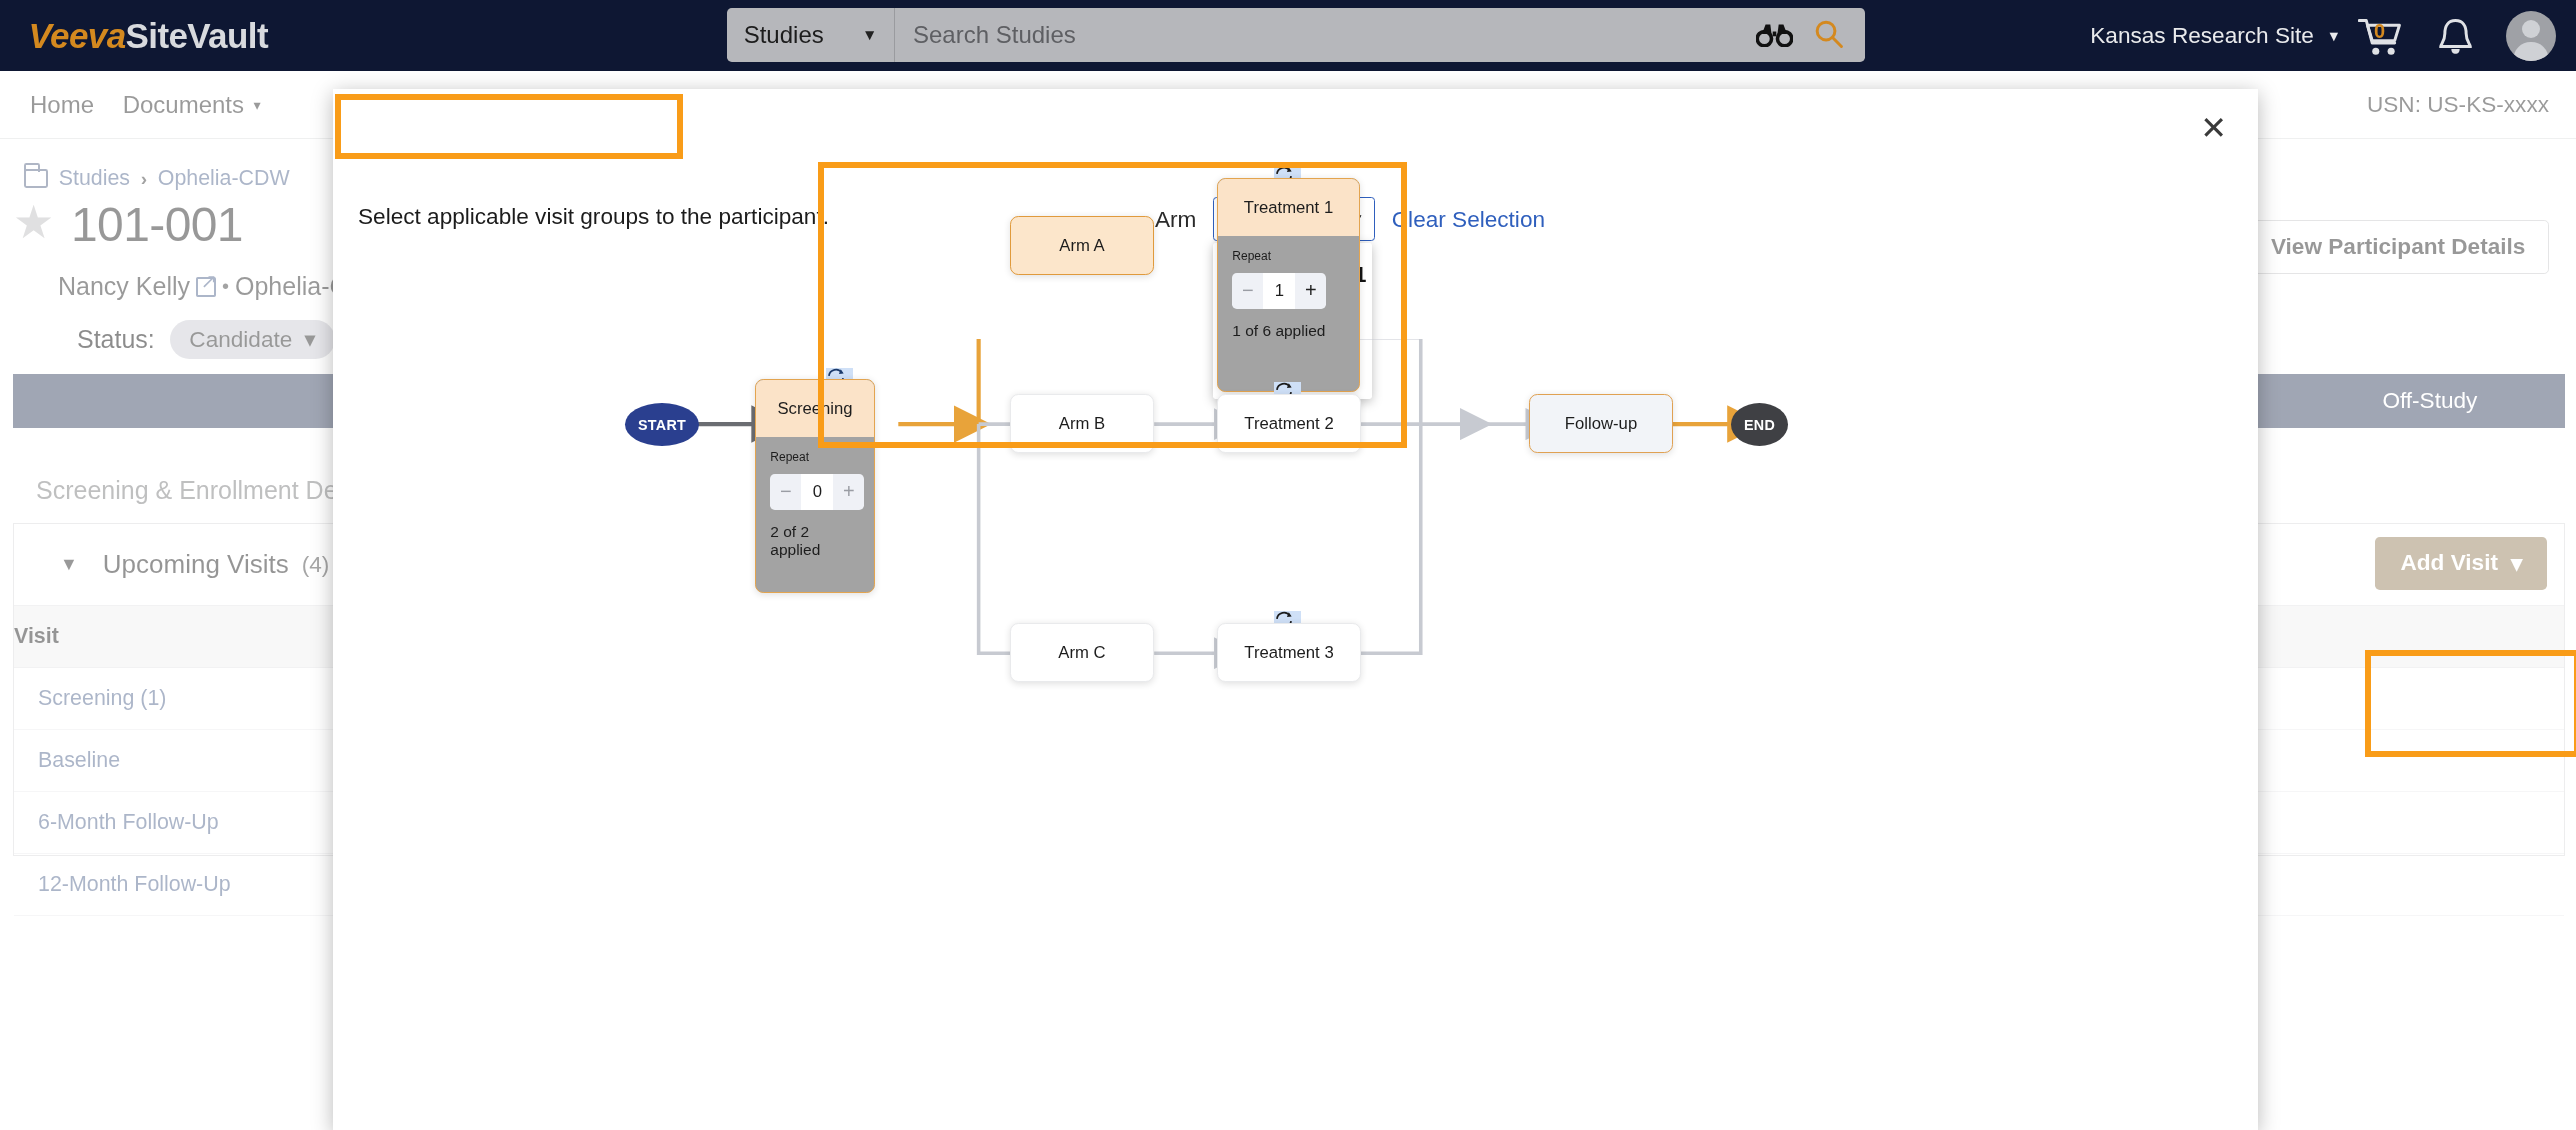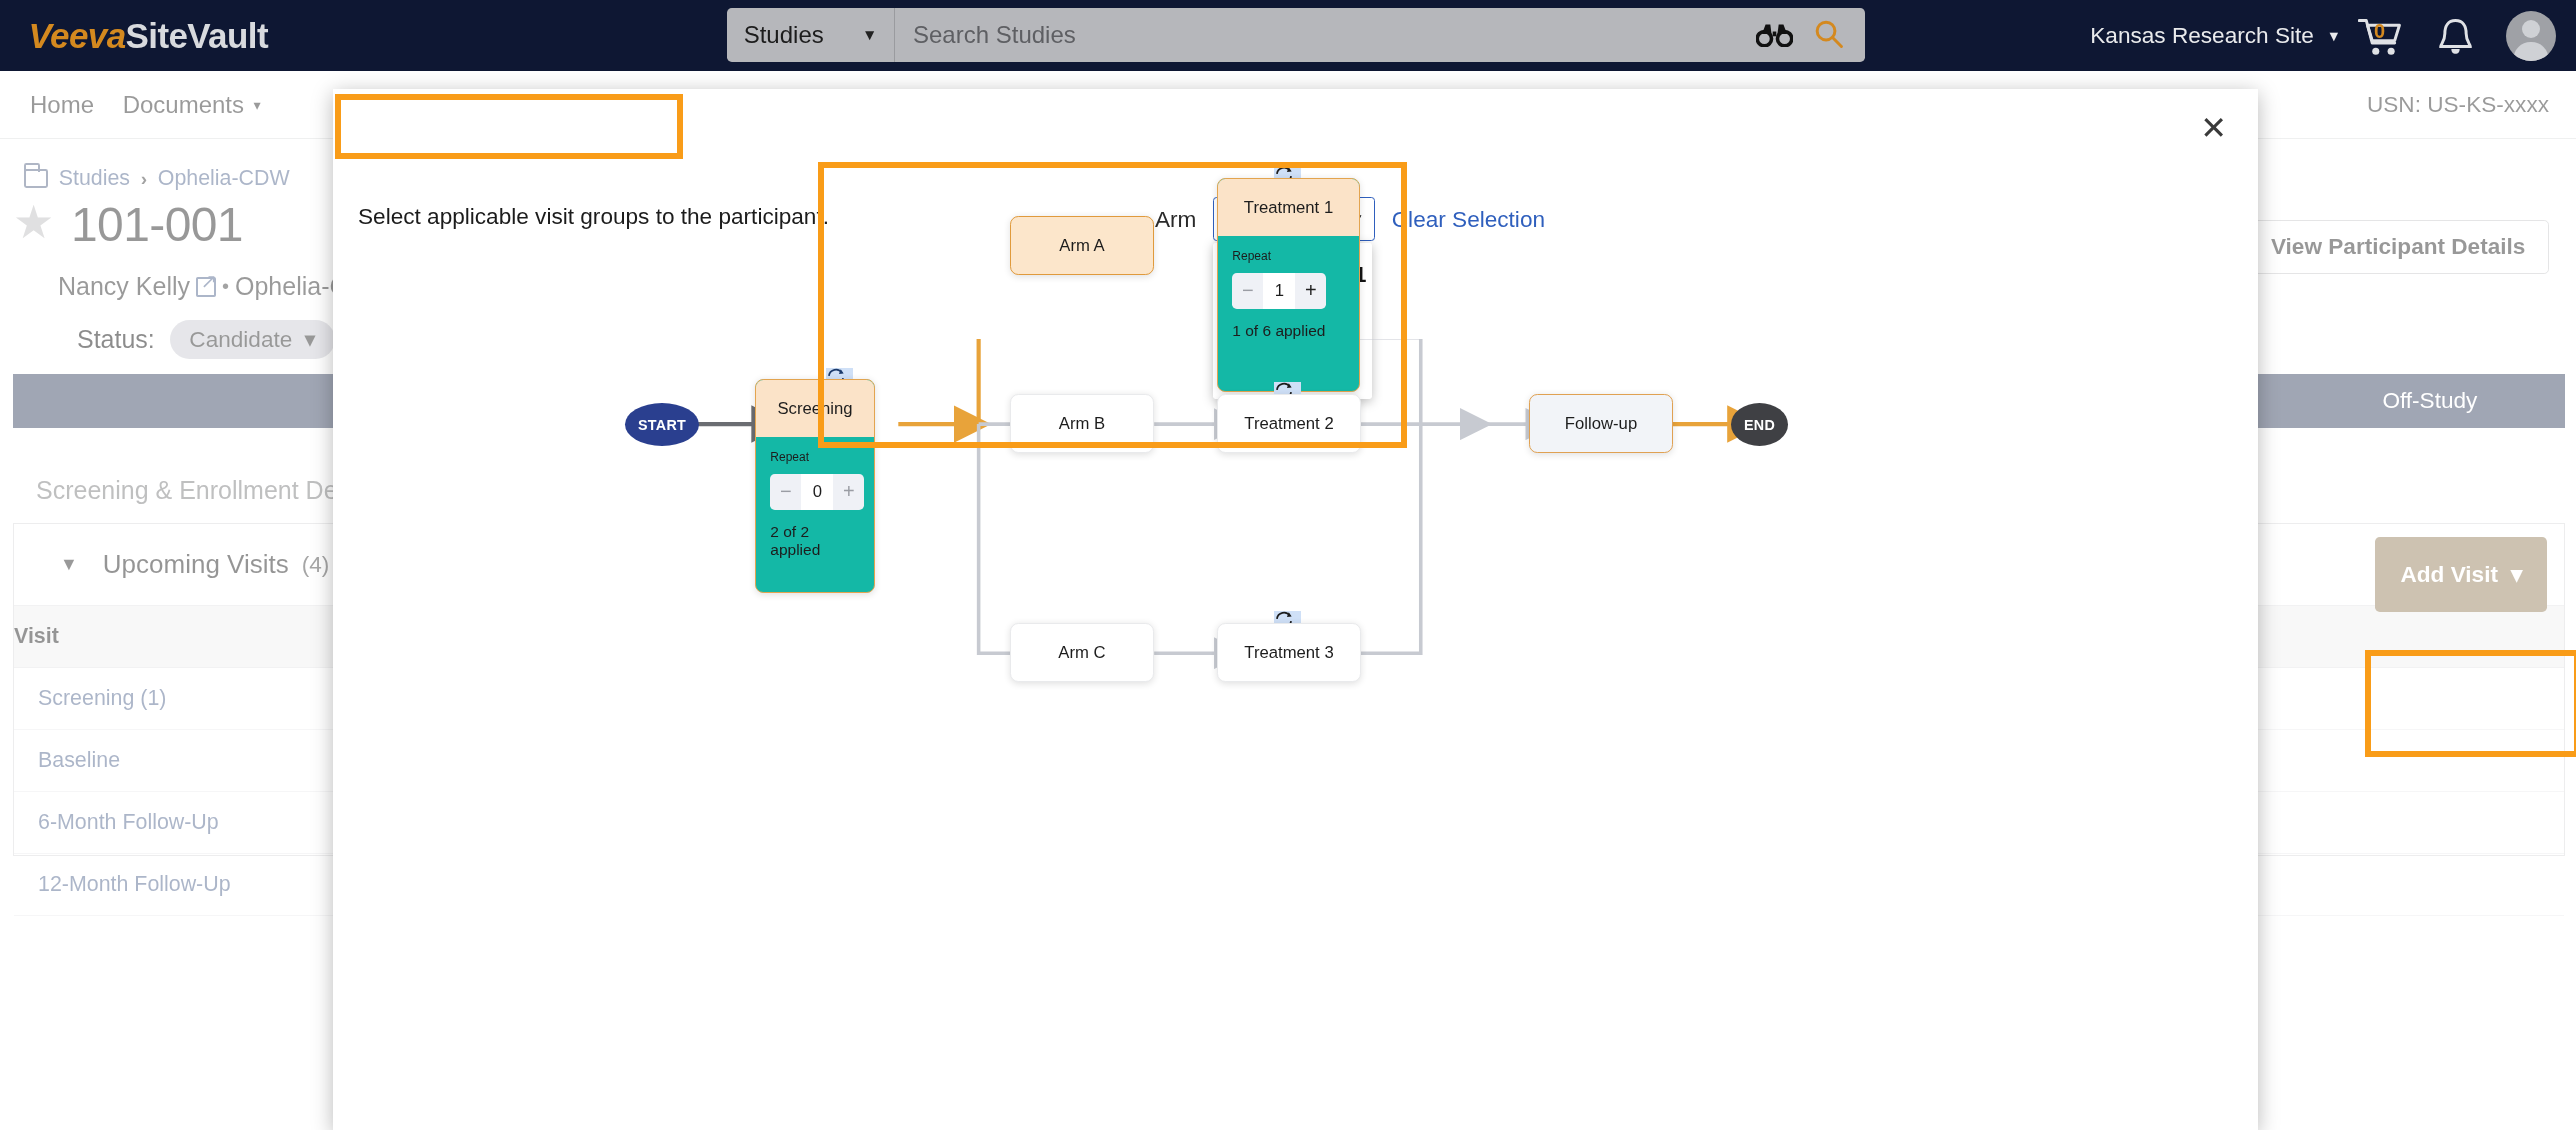--- a/index.html
+++ b/index.html
@@ -88,21 +88,21 @@
   .section-title { position: absolute; left: 36px; top: 405px; font-size: 25px; color: #707276; white-space: nowrap; }
 
   .visits-card { position: absolute; left: 13px; top: 452px; width: 2552px; height: 333px; border: 1.2px solid #d6d7da; }
   .visits-head { height: 82px; display: flex; align-items: center; background: #fff; border-bottom: 1.2px solid #e1e2e5; }
   .vh-caret { margin-left: 46px; font-size: 18px; color: #1d1d1d; cursor: pointer; }
   .vh-title { margin-left: 25px; font-size: 26px; color: #141414; }
   .vh-count { margin-left: 13px; font-size: 22.6px; color: #3a3a3a; }
   .add-visit-wrap { position: absolute; right: 16.7px; top: 13px; }
   .add-visit-btn {
     background: #a9761f; color: #fff; font-size: 22.6px; font-weight: 700;
-    padding: 24px 25px; border-radius: 4.8px; display: flex; align-items: flex-end; gap: 13px; cursor: pointer;
+    padding: 13px 25px; border-radius: 4.8px; display: flex; align-items: flex-start; gap: 13px; cursor: pointer;
   }
   .visit-colhead { height: 62px; display: flex; align-items: center; background: #eeeff1; border-bottom: 1.2px solid #e1e2e5; }
   .visit-colhead span { font-size: 21.4px; font-weight: 700; color: #141414; }
   .visit-row { height: 62px; display: flex; align-items: center; border-bottom: 1.2px solid #ebecee; }
   .visit-row span { margin-left: 24px; font-size: 21.4px; color: #2f5fbd; cursor: pointer; }
 
   
   .modal {
     position: absolute; left: 333px; top: 89px; width: 1925px; height: 1042px;
     background: #ffffff; box-shadow: 0 3.6px 20px rgba(0,0,0,0.28);
@@ -134,21 +134,21 @@
 
   .node { position: absolute; border-radius: 8.3px; box-shadow: 0 1.8px 7.1px rgba(0,0,0,0.12); }
   .node-simple {
     background: #fff; border: 1.2px solid #e9eaec;
     display: flex; align-items: center; justify-content: center;
     font-size: 16.7px; color: #1d1d1d; cursor: pointer;
   }
   .node-simple.active { background: #fce6cb; border: 1.8px solid #e09a3c; }
   .node-simple.followup { background: #f2f4f8; border: 1.8px solid #e0a152; }
 
-  .node-card { background: #14b8a6; border: 1.8px solid #e3a44f; overflow: hidden; cursor: pointer; }
+  .node-card { background: #a3a3a3; border: 1.8px solid #e3a44f; overflow: hidden; cursor: pointer; }
   .node-card-head {
     background: #fbe3c8; height: 57px; display: flex; align-items: center; justify-content: center;
     font-size: 16.7px; color: #1d1d1d;
   }
   .node-card-body { padding: 13px 14.3px 0 14.3px; }
   .repeat-label { font-size: 12px; color: #1d1d1d; margin-bottom: 9.5px; }
   .stepper { display: flex; width: 94px; height: 36px; border-radius: 4.8px; overflow: hidden; }
   .stp-btn { width: 31px; background: #eff1f6; display: flex; align-items: center; justify-content: center; font-size: 20px; color: #9a9da4; cursor: pointer; }
   .stp-btn.enabled { color: #222; }
   .stp-val { width: 32px; background: #fff; display: flex; align-items: center; justify-content: center; font-size: 16.7px; color: #1d1d1d; }

